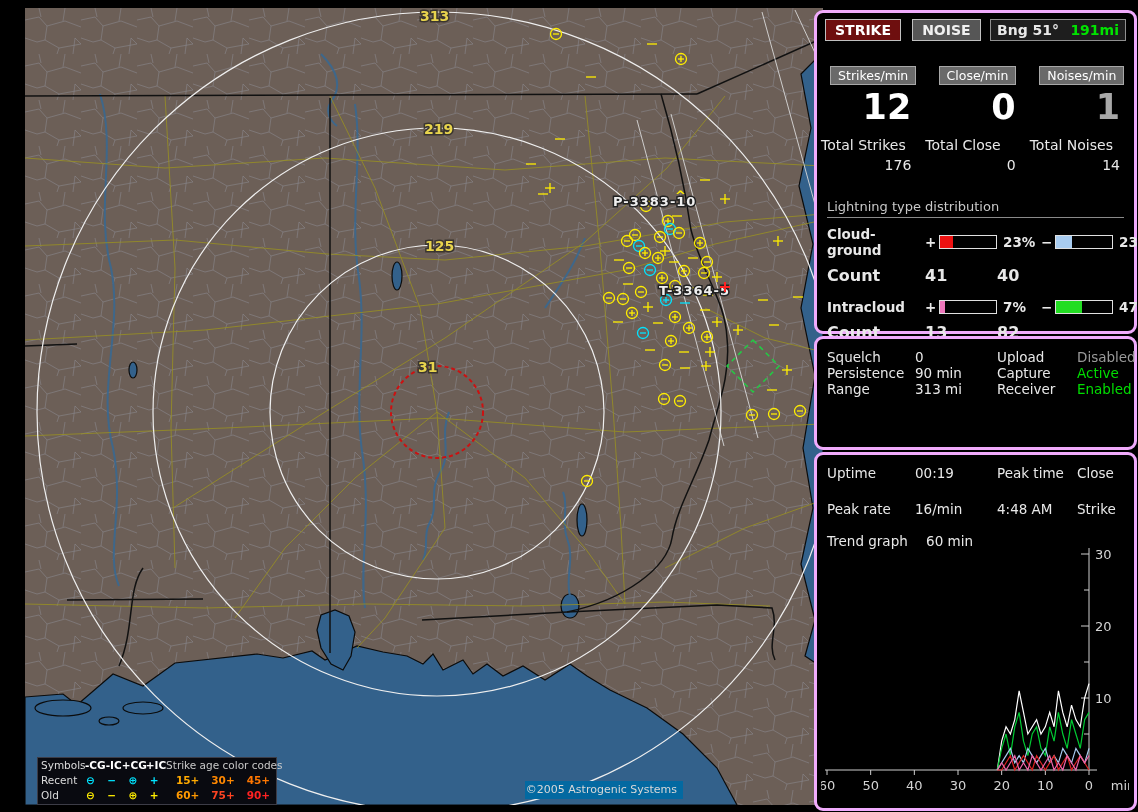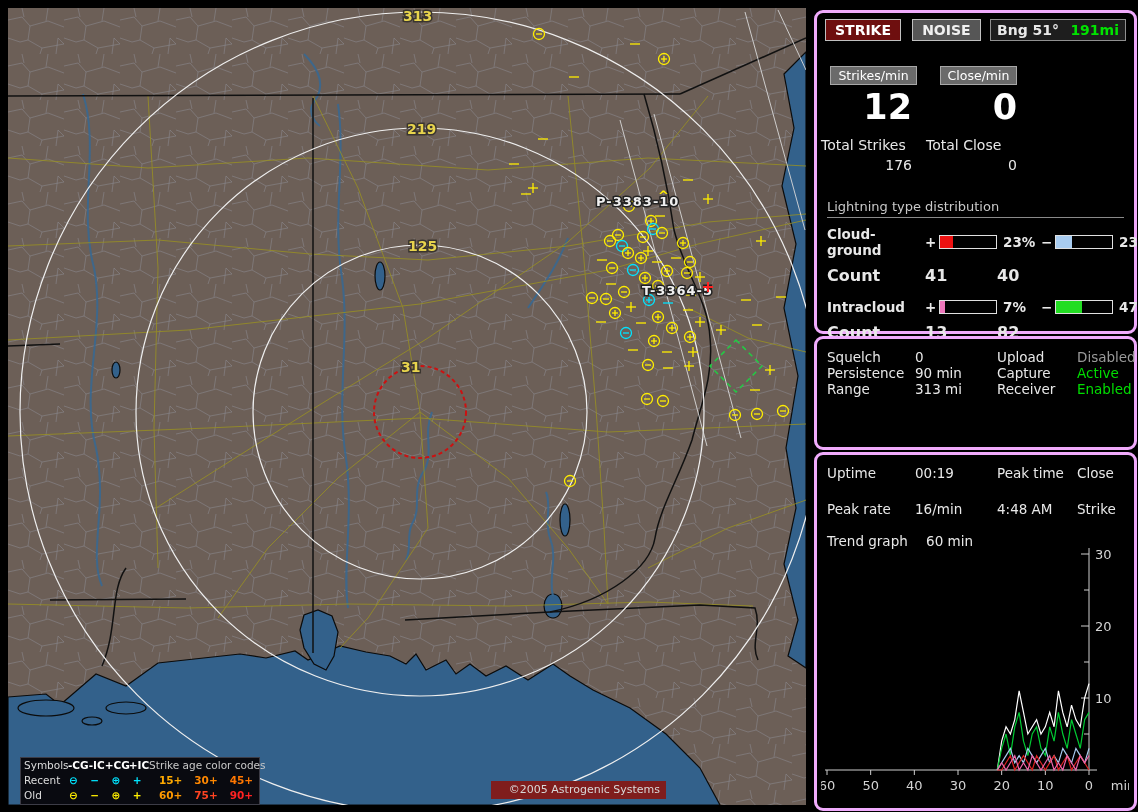--- a/index.html
+++ b/index.html
@@ -1,29 +1,29 @@
 <!DOCTYPE html>
 <html><head>
 <meta charset="utf-8">
 <style>
   html,body{margin:0;padding:0;background:#000;}
   #app{position:relative;width:1138px;height:812px;background:#000;overflow:hidden;
        font-family:"DejaVu Sans","Liberation Sans",sans-serif;color:#e8e8e8;}
   
-  #map{position:absolute;left:8px;top:8px;width:658px;height:797px;background:#6c5f57;border-radius:19px;}
+  #map{position:absolute;left:25px;top:8px;width:658px;height:797px;background:#6c5f57;border-radius:19px;}
   #map svg{display:block}
   #legendbox{position:absolute;left:12px;top:749px;width:238px;height:46px;
       background:#090a10;border:1px solid #3c3c46;font-size:10.5px;line-height:15px;color:#dcdcdc;}
   .lgrow{display:flex;white-space:nowrap;}
   .lgc{display:inline-block;text-align:center;}
   .lg-l{width:44px;text-align:left;padding-left:3px;}
   .lg-s{width:24px;font-weight:bold;}
   .lg-age{width:40px;font-weight:bold;}
-  #copyright{position:absolute;right:0px;bottom:6px;background:#7f1d1d;color:#d8d8d8;
-      font-size:11px;padding:2px 6px 3px 18px;}
+  #copyright{position:absolute;right:0px;bottom:6px;background:#0369a1;color:#d8d8d8;
+      font-size:11px;padding:2px 6px 3px 1px;}
   
   .panelbox{position:absolute;background:#000;border:3px solid #f0abfc;border-radius:9px;}
   #box1{left:814px;top:10px;width:317px;height:318px;}
   #box2{left:814px;top:336px;width:317px;height:108px;}
   #box3{left:814px;top:452px;width:317px;height:353px;}
   .btn{display:inline-block;border:1px solid #c0c0c0;font-weight:bold;text-align:center;cursor:pointer;}
   #strikeBtn{background:#6e0f0f;color:#fff;padding:2px 9px;font-size:14px;margin-right:6px;}
   #noiseBtn{background:#565656;color:#f0f0f0;padding:2px 9px;font-size:14px;}
   #bngBox{float:right;background:#1e1e1e;border:1px solid #909090;padding:2px 6px;width:122px;
       font-size:14px;font-weight:bold;}
@@ -331,20 +331,26 @@
         <div class="bigno">12</div>
         <div class="totlbl">Total Strikes</div>
         <div class="totval">176</div>
       </div>
       <div class="col">
         <span class="minibtn">Close/min</span>
         <div class="bigno">0</div>
         <div class="totlbl">Total Close</div>
         <div class="totval">0</div>
       </div>
+      <div class="col">
+        <span class="minibtn">Noises/min</span>
+        <div class="bigno dim">1</div>
+        <div class="totlbl">Total Noises</div>
+        <div class="totval">14</div>
+      </div>
     </div>
     <div id="distTitle">Lightning type distribution</div>
     <div class="distgrid">
       <span>Cloud-ground</span>
       <span>+</span>
       <span class="bar">
           <i style="width: 23%; background: rgb(238, 17, 17);"></i>
         </span>
       <span class="pct">23%</span>
       <span>−</span>

